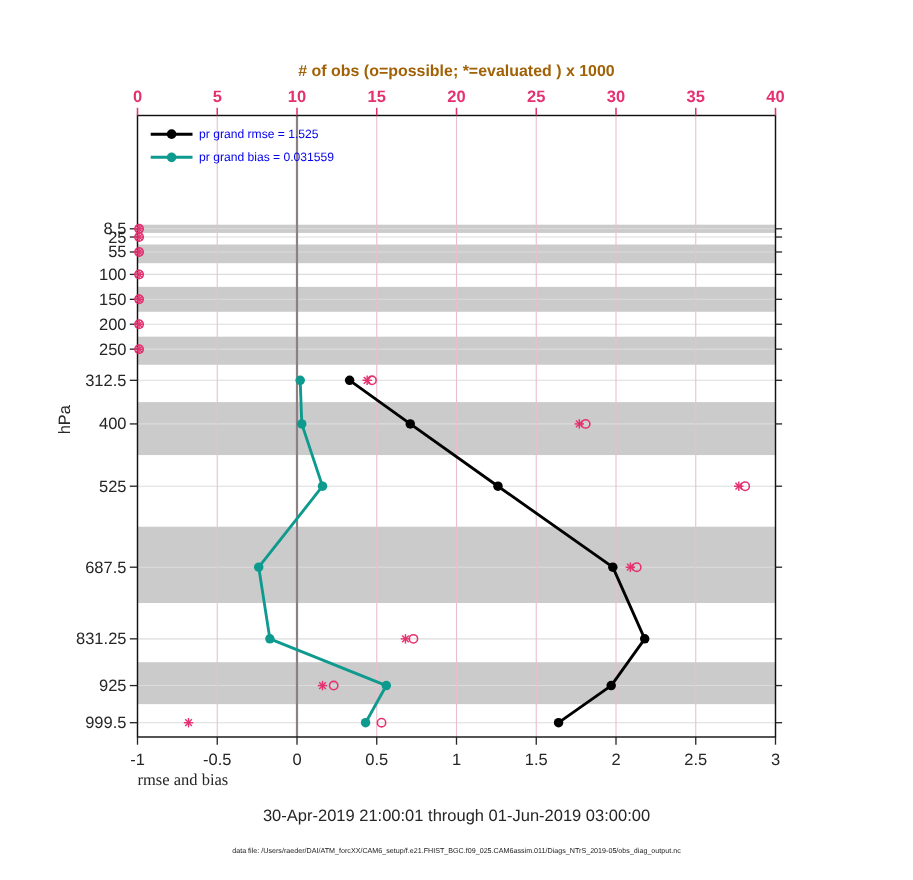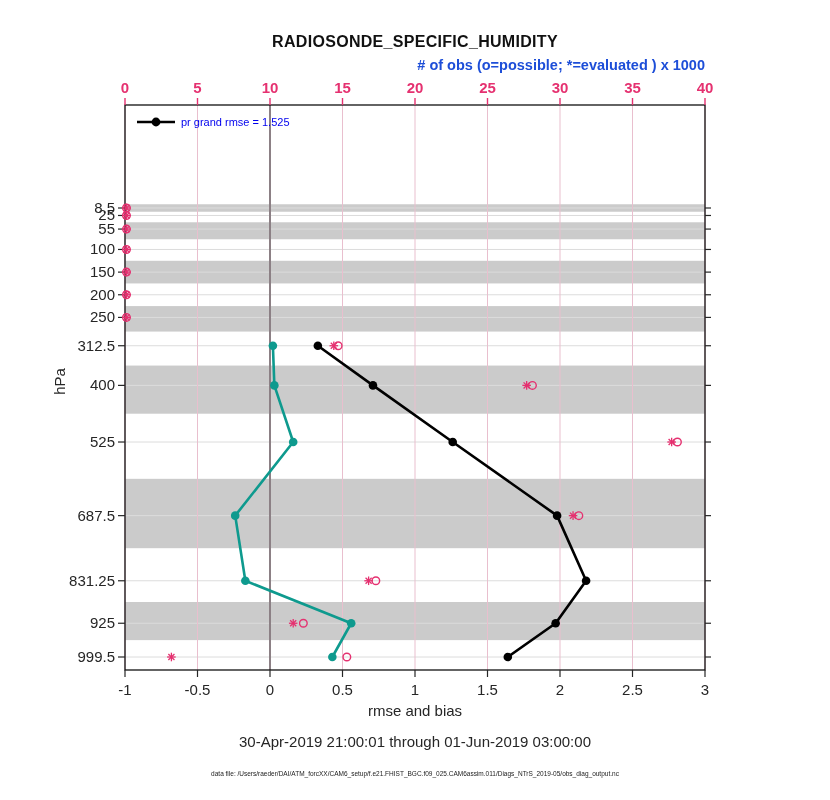--- a/index.html
+++ b/index.html
@@ -6,21 +6,21 @@
   .figure{position:relative;width:830px;height:800px;background:#fff;overflow:hidden;
           font-family:"Liberation Sans", sans-serif;}
   .abs{position:absolute;}
   .title1{left:125px;top:12px;width:580px;text-align:center;font-size:15px;font-weight:bold;color:#111;}
   .title2{left:125px;top:33px;width:580px;text-align:center;font-size:16px;font-weight:bold;color:#111;letter-spacing:.3px;}
   .obslabel{left:125px;top:57px;width:580px;text-align:center;font-size:14.5px;font-weight:bold;}
   .legend{left:136px;top:111px;}
   .legend-row{display:flex;align-items:center;height:21px;}
   .legend-row svg{display:block;margin-right:5px;}
   .legend-row span{font-size:11px;color:#0000ee;}
-  .xlabel{left:125px;top:702px;width:580px;text-align:center;font-size:15px;color:#262626;}
+  .xlabel{left:125px;top:702px;width:580px;font-size:15px;color:#262626;font-family:Liberation Serif, serif;}
   .dateline{left:65px;top:721px;width:700px;text-align:center;font-size:15px;color:#262626;margin-top:12px;}
   .datafile{left:0px;top:770px;width:830px;text-align:center;font-size:6.5px;color:#222;}
   .hpa{left:44px;top:373px;width:30px;text-align:center;font-size:15px;color:#262626;
        transform:rotate(-90deg);transform-origin:center center;}
 </style>
 </head>
 <body>
 
 <div class="figure">
   <svg id="chart" class="abs" width="830" height="800" viewBox="0 0 830 800" style="left:0;top:0;">
@@ -215,30 +215,36 @@
       <line x1="293.2" y1="618.9457114026236" x2="293.2" y2="627.5457114026235" stroke="#e53170" stroke-width="1.3"></line>
       <line x1="288.9" y1="623.2457114026236" x2="297.5" y2="623.2457114026236" stroke="#e53170" stroke-width="1.3"></line>
       <line x1="290.1599" y1="620.2056114026235" x2="296.2401" y2="626.2858114026236" stroke="#e53170" stroke-width="1.3"></line>
       <line x1="290.1599" y1="626.2858114026236" x2="296.2401" y2="620.2056114026235" stroke="#e53170" stroke-width="1.3"></line>
       <line x1="171.4" y1="652.7" x2="171.4" y2="661.3" stroke="#e53170" stroke-width="1.3"></line>
       <line x1="167.1" y1="657" x2="175.70000000000002" y2="657" stroke="#e53170" stroke-width="1.3"></line>
       <line x1="168.3599" y1="653.9599" x2="174.4401" y2="660.0401" stroke="#e53170" stroke-width="1.3"></line>
       <line x1="168.3599" y1="660.0401" x2="174.4401" y2="653.9599" stroke="#e53170" stroke-width="1.3"></line>
     </svg>
 
-  <div class="abs title2">RADIOSONDE_SPECIFIC_HUMIDITY</div>
-  <div class="abs obslabel" style="color: #1d4ed8; text-align: right;"># of obs (o=possible; *=evaluated ) x 1000</div>
+  <div class="abs obslabel" style="color: #a16207;"># of obs (o=possible; *=evaluated ) x 1000</div>
 
   <div class="abs legend">
     <div class="legend-row">
       <svg width="40" height="14">
         <line class="lg-line" x1="1" y1="7" x2="39" y2="7" stroke-width="2.6" stroke="#000000"></line>
         <circle class="lg-dot" cx="20" cy="7" r="4.4" fill="#000000"></circle>
       </svg>
       <span>pr grand rmse = 1.525</span>
     </div>
+    <div class="legend-row">
+      <svg width="40" height="14">
+        <line class="lg-line" x1="1" y1="7" x2="39" y2="7" stroke-width="2.6" stroke="#0e9a8e"></line>
+        <circle class="lg-dot" cx="20" cy="7" r="4.4" fill="#0e9a8e"></circle>
+      </svg>
+      <span>pr grand bias = 0.031559</span>
+    </div>
   </div>
 
   <div class="abs hpa">hPa</div>
   <div class="abs xlabel">rmse and bias</div>
   <div class="abs dateline">30-Apr-2019 21:00:01 through 01-Jun-2019 03:00:00</div>
   <div class="abs datafile">data file: /Users/raeder/DAI/ATM_forcXX/CAM6_setup/f.e21.FHIST_BGC.f09_025.CAM6assim.011/Diags_NTrS_2019-05/obs_diag_output.nc</div>
 </div>
 
 </body></html>

